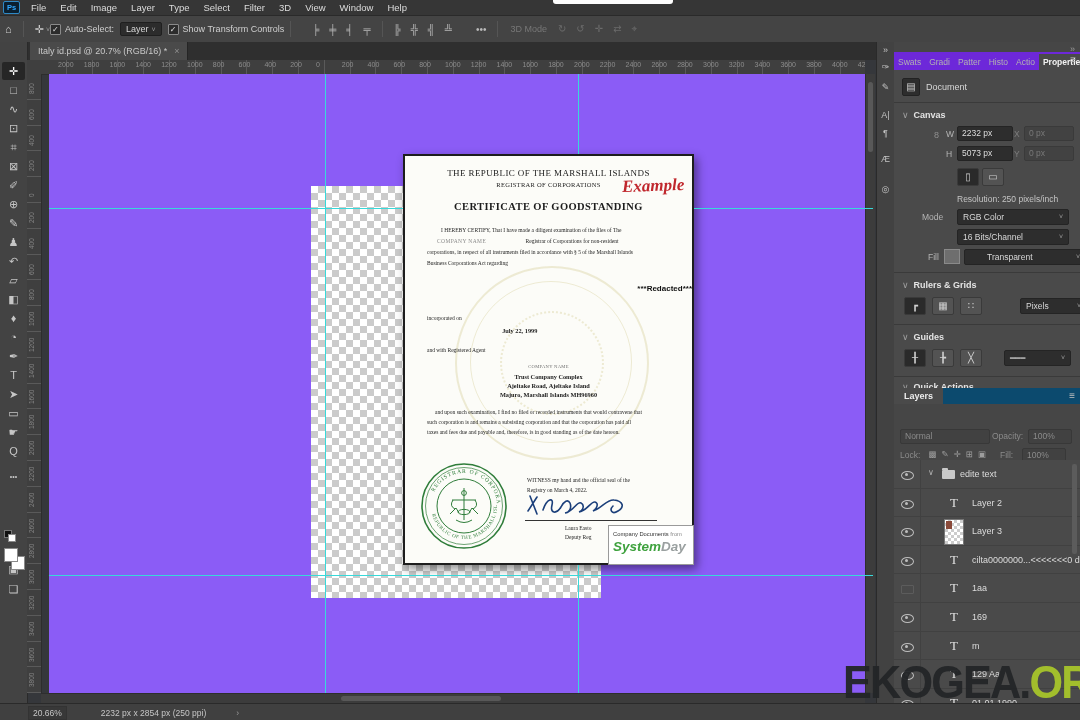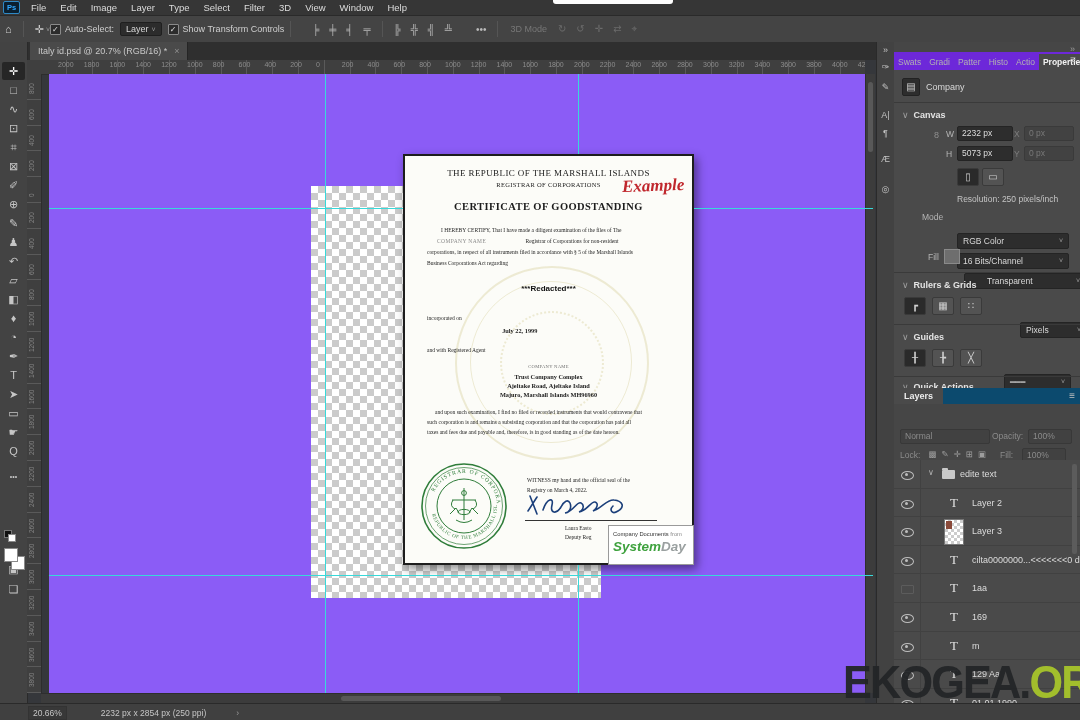--- a/index.html
+++ b/index.html
@@ -66,21 +66,21 @@
   #cert{position:absolute;left:354px;top:80px;width:291px;height:411px;background:#fcfcf8;z-index:5;
         border:2px solid #1d1d1d;box-sizing:border-box;box-shadow:3px 4px 9px rgba(0,0,0,.45);
         font-family:"Liberation Serif",serif;color:#1c1c1c;}
   .cwm{position:absolute;border:2px solid rgba(214,206,150,.38);border-radius:50%;}
   .cline{position:absolute;left:22px;width:245px;font-size:5.5px;line-height:6px;color:#242424;}
   #cert-title{left:0;width:100%;top:12px;text-align:center;font-size:9px;letter-spacing:.4px;}
   #cert-sub{left:0;width:100%;top:25px;text-align:center;font-size:6.5px;letter-spacing:.3px;}
   #cert-example{right:8px;top:20px;color:#c0272d;font-size:17px;font-style:italic;font-weight:bold;
                 font-family:"Liberation Serif",serif;transform:rotate(-2deg);}
   #cert-heading{left:0;width:100%;top:45px;text-align:center;font-size:10.5px;font-weight:bold;letter-spacing:.4px;}
-  #cert-redacted{left:0;width:100%;top:128px;text-align:center;font-family:"Liberation Sans",sans-serif;
+  #cert-redacted{left:0;width:100%;top:128px;text-align:right;font-family:"Liberation Sans",sans-serif;
                  font-size:8px;font-weight:bold;color:#111;}
   .ccompany{color:#8b8b8b;letter-spacing:.4px;}
   #cert-date{left:0;width:80%;top:171px;text-align:center;font-weight:bold;font-size:6.3px;}
   #cert-caption{left:0;width:100%;top:208px;text-align:center;font-size:4.6px;color:#6e6e6e;letter-spacing:.3px;}
   .caddr{left:0;width:100%;text-align:center;font-weight:bold;font-size:6.3px;position:absolute;}
   #seal-svg{position:absolute;left:15px;top:306px;}
   #sig-svg{position:absolute;left:118px;top:332px;}
   #sig-line{position:absolute;left:120px;top:364px;width:132px;height:1px;background:#333;}
   #logo-box{position:absolute;left:203px;top:369px;width:86px;height:40px;background:#fff;border:1px solid #9a9a9a;
             box-sizing:border-box;z-index:3;}
@@ -103,21 +103,21 @@
 
   #props{position:absolute;left:0;top:28px;width:186px;height:318px;background:#4a4a4a;color:#cfcfcf;font-size:9px;}
   .sect{position:absolute;left:8px;font-weight:bold;color:#e3e3e3;font-size:9px;}
   .sect .caret{color:#9f9f9f;font-weight:normal;margin-right:5px;}
   .pdivider{position:absolute;left:0;width:186px;height:1px;background:#3a3a3a;}
   .pfield{position:absolute;height:13px;background:#2d2d2d;border:1px solid #242424;border-radius:2px;
           color:#dedede;font-size:8.5px;line-height:13px;padding:0 4px;}
   .pfield.disabled{background:#424242;color:#787878;border-color:#3a3a3a;}
   .plabel{position:absolute;color:#b5b5b5;font-size:8.5px;}
   .pdd{position:absolute;height:14px;background:#2d2d2d;border:1px solid #242424;border-radius:2px;color:#d8d8d8;
-       font-size:8.5px;line-height:14px;padding:0 5px;margin-top:24px;}
+       font-size:8.5px;line-height:14px;padding:0 5px;}
   .pdd .ddc{float:right;color:#9a9a9a;font-size:7px;}
   .tilebtn{position:absolute;width:20px;height:16px;background:#535353;border:1px solid #3a3a3a;border-radius:2px;
            color:#d0d0d0;font-size:10px;line-height:16px;text-align:center;}
   .tilebtn.active{background:#2a2a2a;}
 
   #layers-panel{position:absolute;left:0;top:346px;width:186px;height:332px;}
   #layers-tabrow{position:absolute;left:0;top:0;width:186px;height:16px;background:#0c4a6e;}
   #layers-tab{position:absolute;left:0;top:0;height:16px;background:#4a4a4a;color:#ededed;font-size:9px;font-weight:bold;
               line-height:16px;padding:0 10px;}
   #layers-menu{position:absolute;right:5px;top:2px;color:#c0c0c0;font-size:10px;}
@@ -435,21 +435,21 @@
         <span class="ptab">Gradi</span>
         <span class="ptab">Patter</span>
         <span class="ptab">Histo</span>
         <span class="ptab">Actio</span>
         <span class="ptab active">Properties</span>
       </div>
     <span id="ptab-menu">≡</span>
 
     <div id="props">
       <div style="position:absolute;left:8px;top:8px;width:16px;height:16px;background:#2d2d2d;border:1px solid #222;border-radius:2px;color:#cfcfcf;font-size:10px;text-align:center;line-height:16px;">▤</div>
-      <span style="position:absolute;left:32px;top:12px;color:#d8d8d8;">Company</span>
+      <span style="position:absolute;left:32px;top:12px;color:#d8d8d8;">Document</span>
       <div class="pdivider" style="top:32px;"></div>
 
       <div class="sect" style="top:40px;"><span class="caret">∨</span><span>Canvas</span></div>
 
       <span class="plabel" style="left:40px;top:60px;color:#8f8f8f;font-size:9px;">8</span>
       <span class="plabel" style="left:52px;top:59px;">W</span>
       <div class="pfield" style="left:63px;top:56px;width:46px;">2232 px</div>
       <span class="plabel" style="left:120px;top:59px;color:#7d7d7d;">X</span>
       <div class="pfield disabled" style="left:130px;top:56px;width:40px;">0 px</div>
       <span class="plabel" style="left:52px;top:79px;">H</span>

